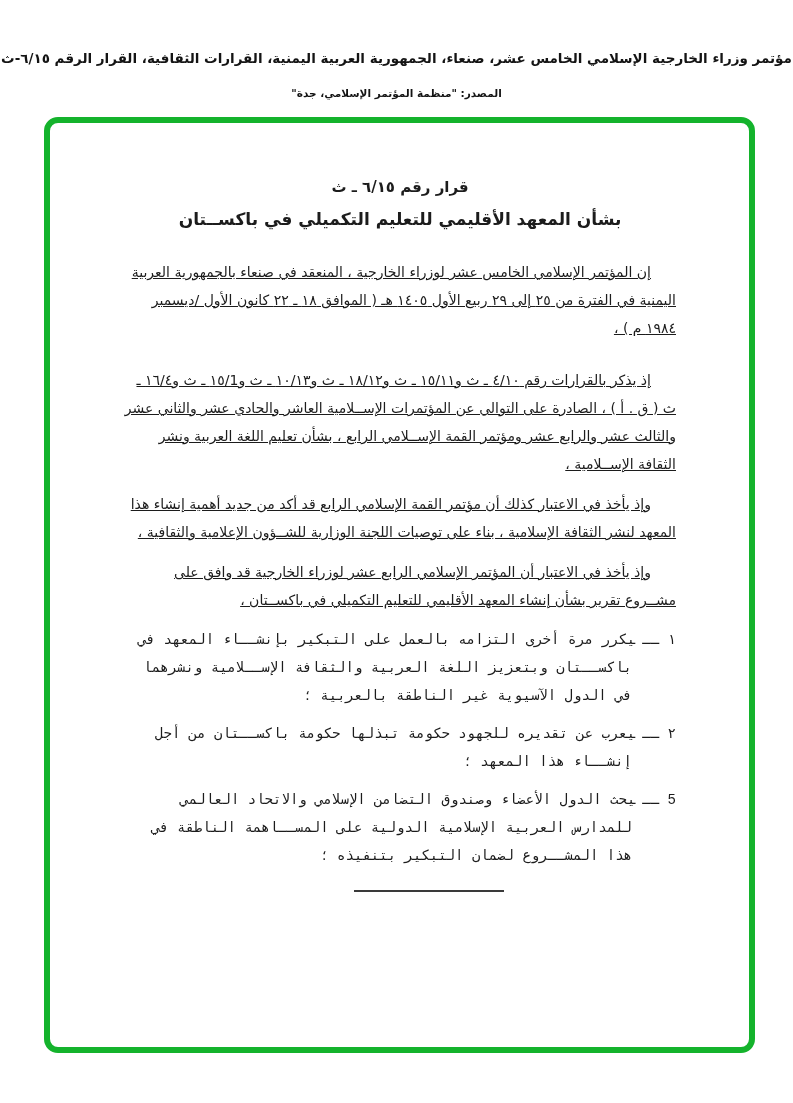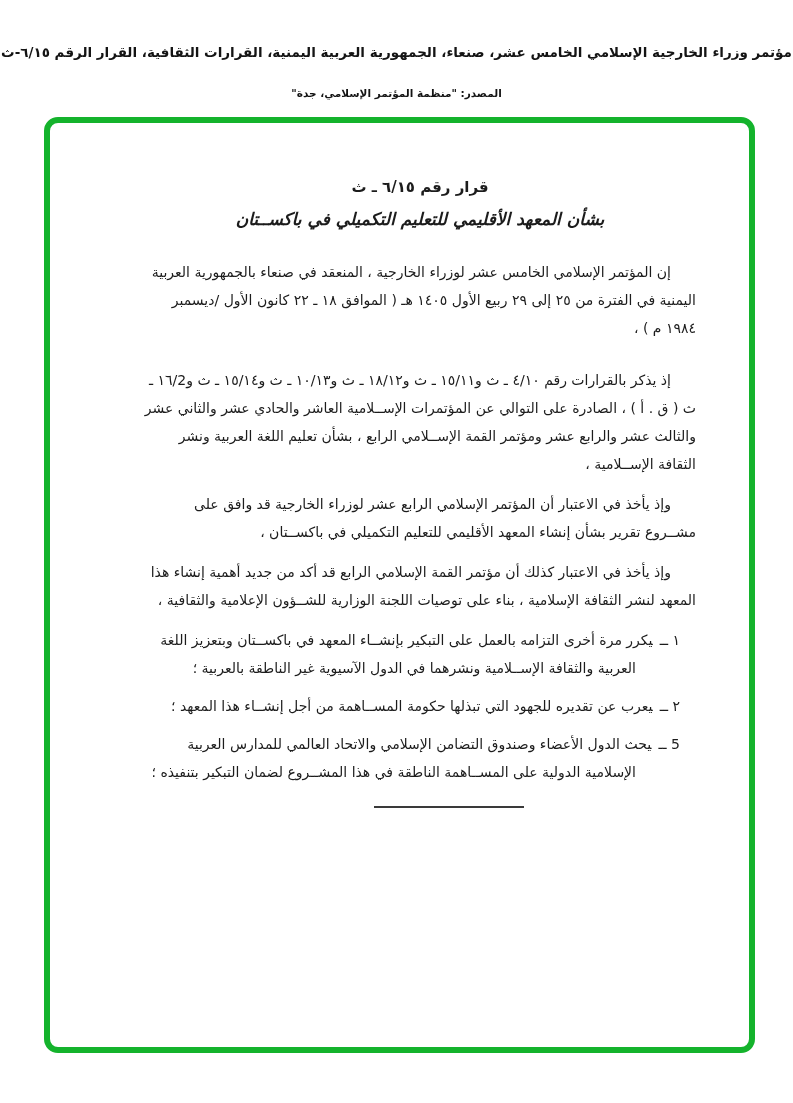--- a/index.html
+++ b/index.html
@@ -13,21 +13,21 @@
   }
   .page {
     position: relative;
     width: 793px;
     height: 1103px;
     background: #ffffff;
     color: #1c1c1c;
   }
   .header-line1 {
     position: absolute;
-    top: 41px;
+    top: 47px;
     left: 0;
     width: 100%;
     text-align: center;
     direction: rtl;
     font-size: 13.5px;
     font-weight: bold;
     line-height: 22px;
     color: #141414;
   }
   .header-line2 {
@@ -48,21 +48,21 @@
     top: 117px;
     width: 711px;
     height: 936px;
     box-sizing: border-box;
     border: 6px solid #14b32c;
     border-radius: 14px;
     background: transparent;
   }
   .content {
     position: absolute;
-    left: 144px;
+    left: 124px;
     top: 160px;
     width: 552px;
     direction: rtl;
     font-size: 14px;
     line-height: 28px;
     color: #1c1c1c;
     text-align: right;
   }
   .title-number {
     text-align: center;
@@ -70,32 +70,33 @@
     font-size: 15px;
     line-height: 26px;
     margin: 14px 0 4px 0;
   }
   .title-subject {
     text-align: center;
     font-weight: bold;
     font-size: 17px;
     line-height: 30px;
     margin: 0 0 24px 0;
-    font-style: italic;
   }
   .para {
     margin: 12px 0 24px 0;
     text-indent: 25px;
+    text-decoration: underline;
   }
   .para.tight { margin-bottom: 6px; }
   .para.mid { margin-bottom: 12px; }
   .item {
-    margin: 0 16px 10px 0;
+    margin: 0 0 10px 0;
     padding-right: 44px;
     text-indent: -44px;
+    font-family: Liberation Mono, monospace;
   }
   .item .num {
     font-weight: normal;
     margin-left: 7px;
     white-space: nowrap;
   }
   .divider {
     width: 150px;
     height: 2px;
     background: #3a3a3a;
@@ -115,32 +116,32 @@
   <div class="green-frame"></div>
 
   <div class="content" dir="rtl" lang="ar">
 
     <div class="title-number">قرار رقم ٦/١٥ ـ ث</div>
 
     <div class="title-subject">بشأن المعهد الأقليمي للتعليم التكميلي في باكســتان</div>
 
     <p class="para">إن المؤتمر الإسلامي الخامس عشر لوزراء الخارجية ، المنعقد في صنعاء بالجمهورية العربية اليمنية في الفترة من ٢٥ إلى ٢٩ ربيع الأول ١٤٠٥ هـ ( الموافق ١٨ ـ ٢٢ كانون الأول /ديسمبر ١٩٨٤ م ) ،</p>
 
-    <p class="para tight">إذ يذكر بالقرارات رقم ٤/١٠ ـ ث و١٥/١١ ـ ث و١٨/١٢ ـ ث و١٠/١٣ ـ ث و١٥/١٤ ـ ث و١٦/2 ـ ث ( ق . أ ) ، الصادرة على التوالي عن المؤتمرات الإســلامية العاشر والحادي عشر والثاني عشر والثالث عشر والرابع عشر ومؤتمر القمة الإســلامي الرابع ، بشأن تعليم اللغة العربية ونشر الثقافة الإســلامية ،</p>
+    <p class="para tight">إذ يذكر بالقرارات رقم ٤/١٠ ـ ث و١٥/١١ ـ ث و١٨/١٢ ـ ث و١٠/١٣ ـ ث و١٥/1 ـ ث و١٦/٤ ـ ث ( ق . أ ) ، الصادرة على التوالي عن المؤتمرات الإســلامية العاشر والحادي عشر والثاني عشر والثالث عشر والرابع عشر ومؤتمر القمة الإســلامي الرابع ، بشأن تعليم اللغة العربية ونشر الثقافة الإســلامية ،</p>
+
+    <p class="para mid">وإذ يأخذ في الاعتبار كذلك أن مؤتمر القمة الإسلامي الرابع قد أكد من جديد أهمية إنشاء هذا المعهد لنشر الثقافة الإسلامية ، بناء على توصيات اللجنة الوزارية للشــؤون الإعلامية والثقافية ،</p>
 
     <p class="para mid">وإذ يأخذ في الاعتبار أن المؤتمر الإسلامي الرابع عشر لوزراء الخارجية قد وافق على مشــروع تقرير بشأن إنشاء المعهد الأقليمي للتعليم التكميلي في باكســتان ،</p>
-
-    <p class="para mid">وإذ يأخذ في الاعتبار كذلك أن مؤتمر القمة الإسلامي الرابع قد أكد من جديد أهمية إنشاء هذا المعهد لنشر الثقافة الإسلامية ، بناء على توصيات اللجنة الوزارية للشــؤون الإعلامية والثقافية ،</p>
 
     <div class="item">
       <span class="num">١ ــ</span><span>يكرر مرة أخرى التزامه بالعمل على التبكير بإنشــاء المعهد في باكســتان وبتعزيز اللغة العربية والثقافة الإســلامية ونشرهما في الدول الآسيوية غير الناطقة بالعربية ؛</span>
     </div>
 
     <div class="item">
-      <span class="num">٢ ــ</span><span>يعرب عن تقديره للجهود التي تبذلها حكومة المســاهمة من أجل إنشــاء هذا المعهد ؛</span>
+      <span class="num">٢ ــ</span><span>يعرب عن تقديره للجهود حكومة تبذلها حكومة باكســتان من أجل إنشــاء هذا المعهد ؛</span>
     </div>
 
     <div class="item">
       <span class="num">5 ــ</span><span>يحث الدول الأعضاء وصندوق التضامن الإسلامي والاتحاد العالمي للمدارس العربية الإسلامية الدولية على المســاهمة الناطقة في هذا المشــروع لضمان التبكير بتنفيذه ؛</span>
     </div>
 
 
     <div class="divider"></div>
 
   </div>

